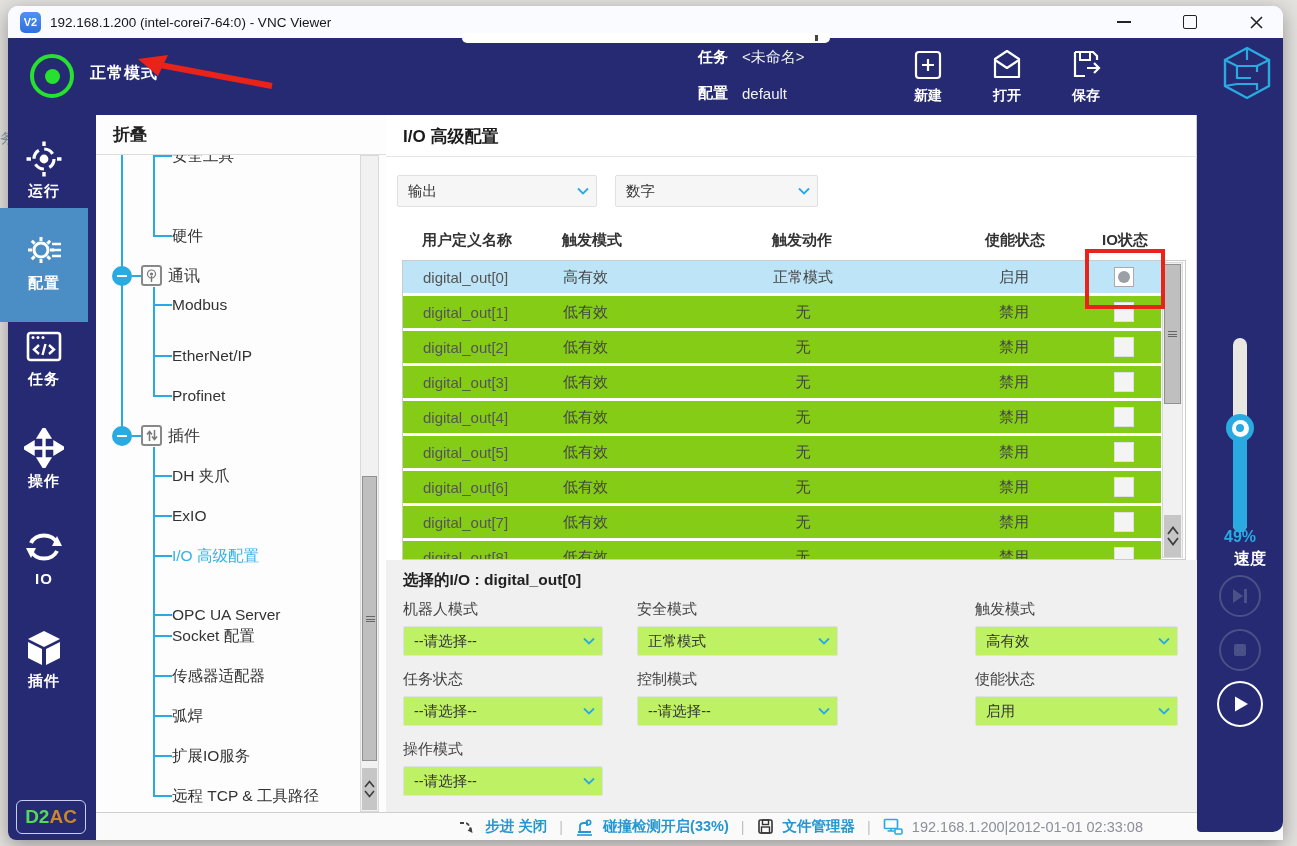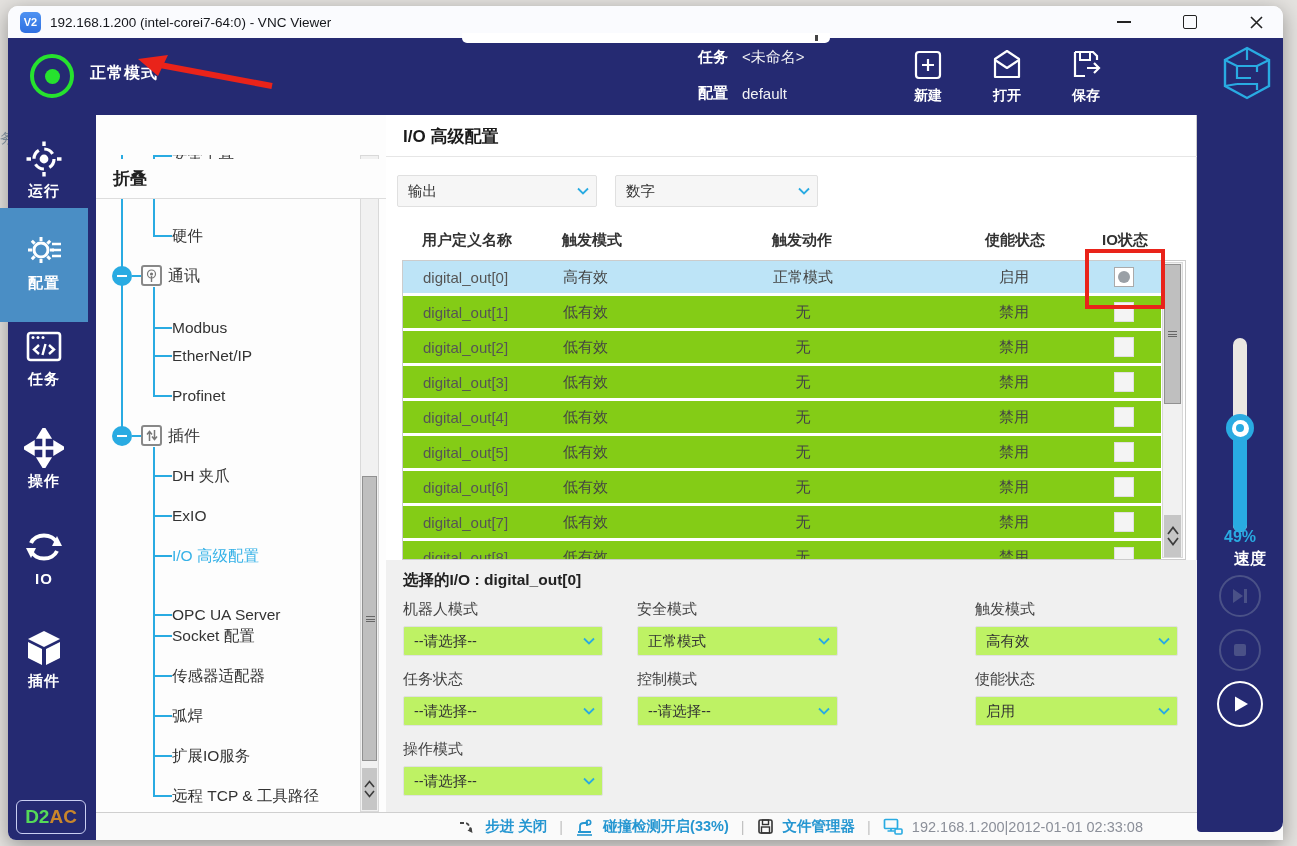--- a/index.html
+++ b/index.html
@@ -49,21 +49,21 @@
   .side-item .lbl{font-size:15px;font-weight:bold;margin-top:4px;letter-spacing:1px;}
   .side-item.active{background:#4a8ec5;}
   .side-item svg{display:block;margin:0 auto;}
   .d2ac{left:16px;top:800px;width:68px;height:32px;border:1px solid #c9cef2;border-radius:6px;
         display:flex;align-items:center;justify-content:center;font-size:19px;font-weight:bold;cursor:pointer;}
   .d2ac .g{color:#55da58;}.d2ac .o{color:#c9862b;text-align:right;}
 
   
   .tree-panel{left:96px;top:115px;width:290px;height:697px;background:#fdfdfd;border-right:1px solid #cfcfcf;}
   .tree-header{position:absolute;left:0;top:0;width:100%;height:40px;border-bottom:1px solid #ddd;
-               font-size:17px;font-weight:bold;color:#222;display:flex;align-items:center;padding-left:17px;box-sizing:border-box;background:#fdfdfd;z-index:2;margin-top:44px;}
+               font-size:17px;font-weight:bold;color:#222;display:flex;align-items:center;padding-left:17px;box-sizing:border-box;background:#fdfdfd;z-index:2;}
   .tree-content{position:absolute;left:0;top:40px;width:290px;height:657px;overflow:hidden;}
   .tline{position:absolute;background:#29abe2;}
   .tree-row{position:absolute;left:0;height:28px;width:250px;display:flex;align-items:center;cursor:pointer;}
   .tree-row .tick{position:absolute;left:57px;top:13px;width:19px;height:2px;background:#29abe2;}
   .tree-row .expander{position:absolute;left:16px;top:4px;width:20px;height:20px;border-radius:50%;
         background:#29abe2;display:flex;align-items:center;justify-content:center;}
   .tree-row .expander i{width:10px;height:2px;background:#fff;display:block;}
   .tree-row .nconn{position:absolute;left:36px;top:13px;width:9px;height:2px;background:#29abe2;}
   .tree-row .node-icon{position:absolute;left:45px;top:3px;width:21px;height:21px;border:2px solid #888;
         border-radius:3px;box-sizing:border-box;display:flex;align-items:center;justify-content:center;color:#777;}
@@ -326,21 +326,21 @@
             <svg width="15" height="15" viewBox="0 0 15 15">
               <circle cx="7.5" cy="6" r="1.6" fill="#777"></circle>
               <circle cx="7.5" cy="6" r="4" fill="none" stroke="#777" stroke-width="1.2"></circle>
               <path d="M7.5,8 L7.5,14" stroke="#777" stroke-width="1.4"></path>
             </svg>
 
           </span>
           <span class="tree-label">通讯</span>
         </div>
 
-        <div class="tree-row t-leaf" style="top: 159px; text-decoration: underline;">
+        <div class="tree-row t-leaf" style="top: 136px; text-decoration: underline;">
           <span class="tick"></span>
 
           <span class="tree-label">Modbus</span>
         </div>
 
         <div class="tree-row t-leaf" style="top: 187px;">
           <span class="tick"></span>
 
           <span class="tree-label">EtherNet/IP</span>
         </div>

